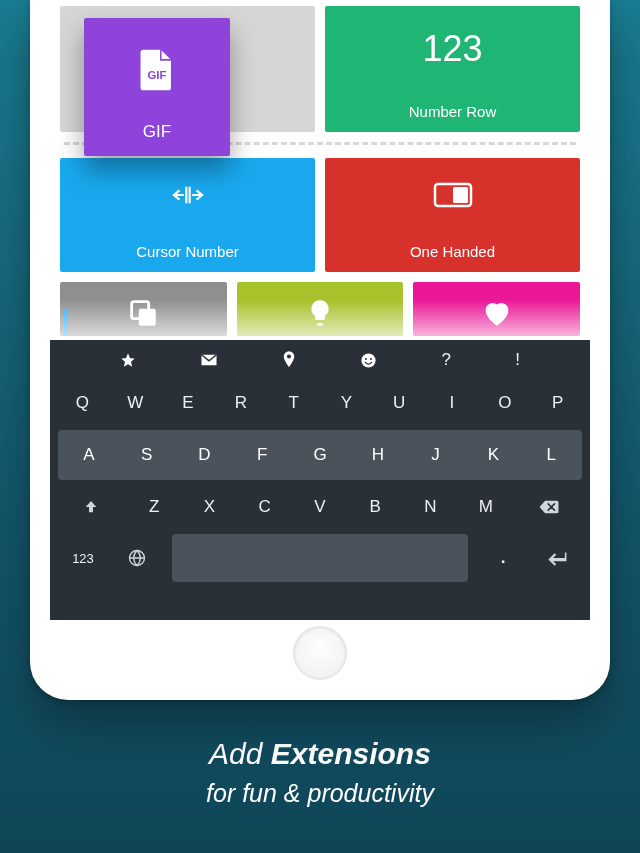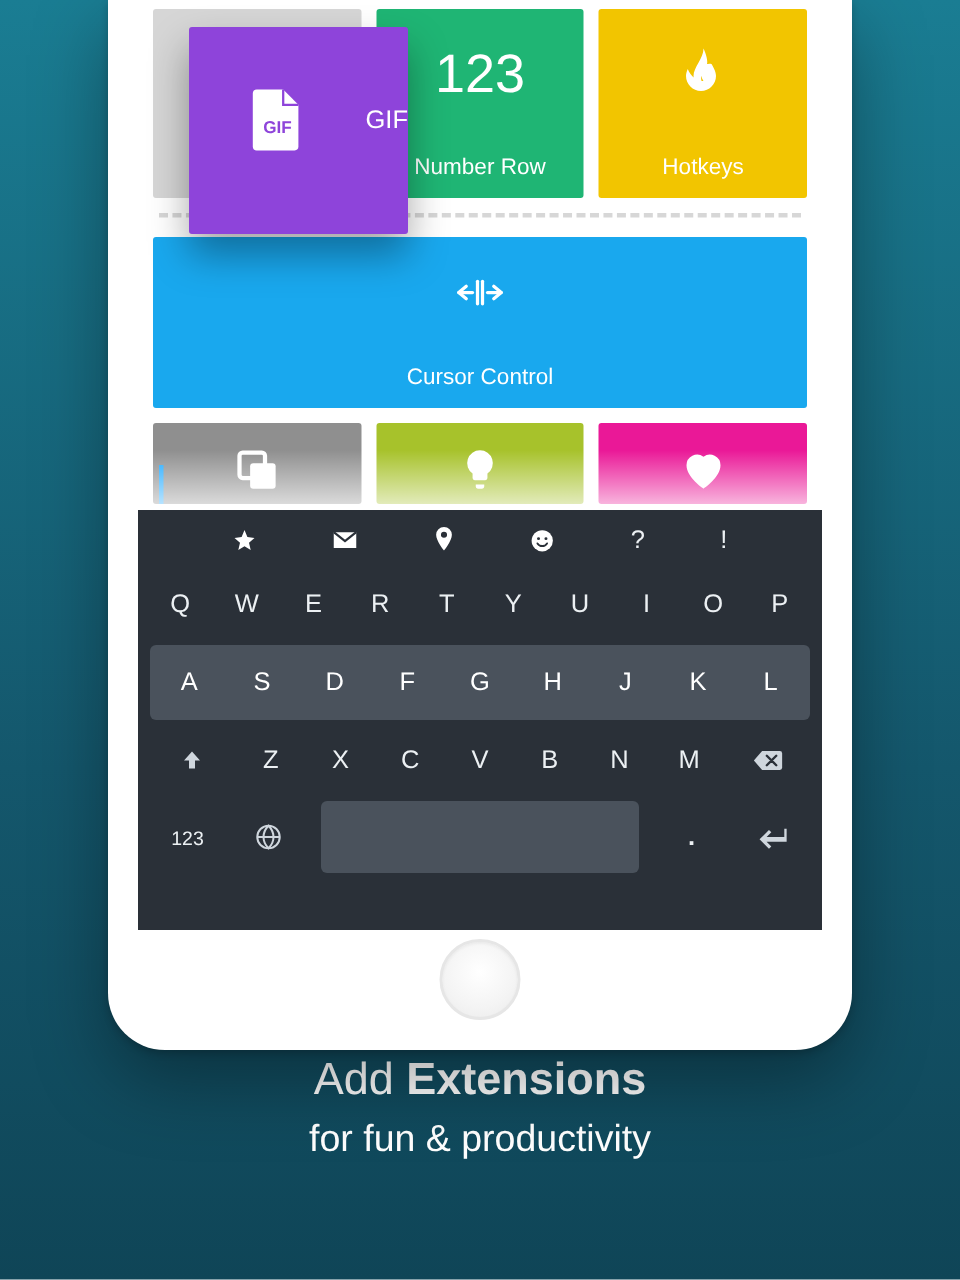--- a/index.html
+++ b/index.html
@@ -2,21 +2,21 @@
 <html><head>
 <meta charset="utf-8">
 <style>
   * { box-sizing: border-box; margin: 0; padding: 0; }
   html, body { width: 640px; height: 853px; overflow: hidden; font-family: -apple-system, "Helvetica Neue", Arial, sans-serif; }
   body {
     background: linear-gradient(180deg,#1a7d93 0%, #14576c 60%, #0f4557 100%);
     display: flex; flex-direction: column; align-items: center;
   }
   .device {
-    width: 496px; height: 700px;
+    width: 580px; height: 700px;
     background: #fff;
     border-radius: 0 0 38px 38px;
     margin-top: 0;
     box-shadow: 0 20px 50px rgba(0,0,0,.35), 0 2px 6px rgba(0,0,0,.2);
     position: relative;
     overflow: hidden;
   }
   .screen {
     position: absolute; left: 20px; right: 20px; top: 0; bottom: 80px;
     background: #fff;
@@ -58,21 +58,21 @@
   .row1 .placeholder { background: #d6d6d6; }
   .row3 .tile { justify-content: center; padding-bottom: 0; }
   .row3 .ticon { flex: none; }
   .row1 .ticon svg, .row2 .ticon svg { width: 40px; height: 40px; }
   .row3 .ticon svg { width: 34px; height: 34px; margin-top: 8px;}
   
   .floating {
     position: absolute; left: 34px; top: 18px; width: 146px; height: 138px;
     background: #8e44da; border-radius: 2px;
     box-shadow: 0 14px 26px rgba(0,0,0,.35);
-    color: #fff; display: flex; flex-direction: row; align-items: center; justify-content: flex-end;
+    color: #fff; display: flex; flex-direction: column; align-items: center; justify-content: flex-end;
     padding-bottom: 14px; font-size: 17px;
   }
   .floating .ticon { flex:1; display:flex; align-items:center; justify-content:center;}
   
   .cursor {
     position: absolute; left: 14px; top: 310px; width: 3px; height: 26px; background:#1fa9ff;
   }
   
   .fade-over {
     position: absolute; left: 0; right: 0; top: 300px; height: 40px;
@@ -102,22 +102,22 @@
   .krow.home .key { color:#fff; }
   .krow.qwerty { padding: 0 0; }
   .krow.zxc { padding: 0 0; }
   .krow.zxc .key.wide { flex: 1.3; }
   .krow.bottom { height: 48px; }
   .krow.bottom .key { flex: none; width: 50px; }
   .krow.bottom .key.space { flex: 1; background:#4a525c; margin: 0 6px; border-radius:4px;}
   .krow.bottom .key.numkey { font-size: 13px; }
   
   .caption {
-    color: #ffffff; text-align: center; 
-    font-weight: 300; line-height: 1.35;
+    color: #ffffff; text-align: center; margin-top: 34px;
+    font-weight: 300; line-height: 1.35; font-style: italic;
   }
   .caption .l1 { font-size: 30px; }
   .caption .l1 b { font-weight: 700; }
   .caption .l2 { font-size: 25px; margin-top: 2px; }
   
   svg { display: block; }
 </style>
 </head>
 <body>
 
@@ -127,45 +127,46 @@
     <div class="ext-area">
 
       <div class="row1">
         <div class="tile placeholder"></div>
         <div class="tile" style="background:#1fb574">
           <div class="ticon" style="font-size:36px;font-weight:400;color:#fff;">
               <span>123</span>
             </div>
           <div class="tlabel">Number Row</div>
         </div>
-        <div class="tile" style="background:#f2c500">
-          <div class="ticon">
-            <svg viewBox="0 0 24 24" fill="#fff">
-                <path d="M12 2c0 0 1.5 3 1.5 5.5S11 11 11 13.5 13 18 13 18c-2.8 0-5-2.2-5-5 0-3.5 4-7 4-11zm3.2 6.2c.6 1.1 1.8 2.9 1.8 4.8 0 3.3-2.7 6-6 6s-6-2.7-6-6c0-1 .3-1.9.7-2.8C6.8 13 9 15 12 15c0 0-1.2-1.8-1.2-3.6 0-2.2 2.1-3.6 4.4-3.2z"></path>
-              </svg>
-          </div>
-          <div class="tlabel">Hotkeys</div>
-        </div>
       </div>
 
       <div class="divider"></div>
 
       <div class="row2">
         <div class="tile" style="background:#19a8ee">
           <div class="ticon">
             <svg viewBox="0 0 48 24" width="56" height="30" fill="none" stroke="#fff" stroke-width="2.6" stroke-linecap="round" stroke-linejoin="round">
               <line x1="22" y1="3" x2="22" y2="21"></line>
                 <line x1="26" y1="3" x2="26" y2="21"></line>
               <polyline points="13,7 7,12 13,17"></polyline>
                 <line x1="7" y1="12" x2="18" y2="12"></line>
               <polyline points="35,7 41,12 35,17"></polyline>
                 <line x1="30" y1="12" x2="41" y2="12"></line>
             </svg>
           </div>
-          <div class="tlabel">Cursor Control</div>
+          <div class="tlabel">Cursor Number</div>
+        </div>
+        <div class="tile" style="background:#d6312b">
+          <div class="ticon">
+            <svg viewBox="0 0 40 26" width="50" height="34">
+              <rect x="2" y="2" width="36" height="22" rx="3" fill="none" stroke="#fff" stroke-width="2.5"></rect>
+              <rect x="20" y="5" width="15" height="16" rx="1.5" fill="#fff"></rect>
+            </svg>
+          </div>
+          <div class="tlabel">One Handed</div>
         </div>
       </div>
 
       <div class="row3">
         <div class="tile" style="background:#8f8f8f">
           <div class="ticon">
             <svg viewBox="0 0 24 24">
                 <rect x="4" y="4" width="12" height="12" rx="1.5" fill="none" stroke="#fff" stroke-width="2"></rect>
                 <rect x="9" y="9" width="12" height="12" rx="1.5" fill="#fff"></rect>
               </svg>

